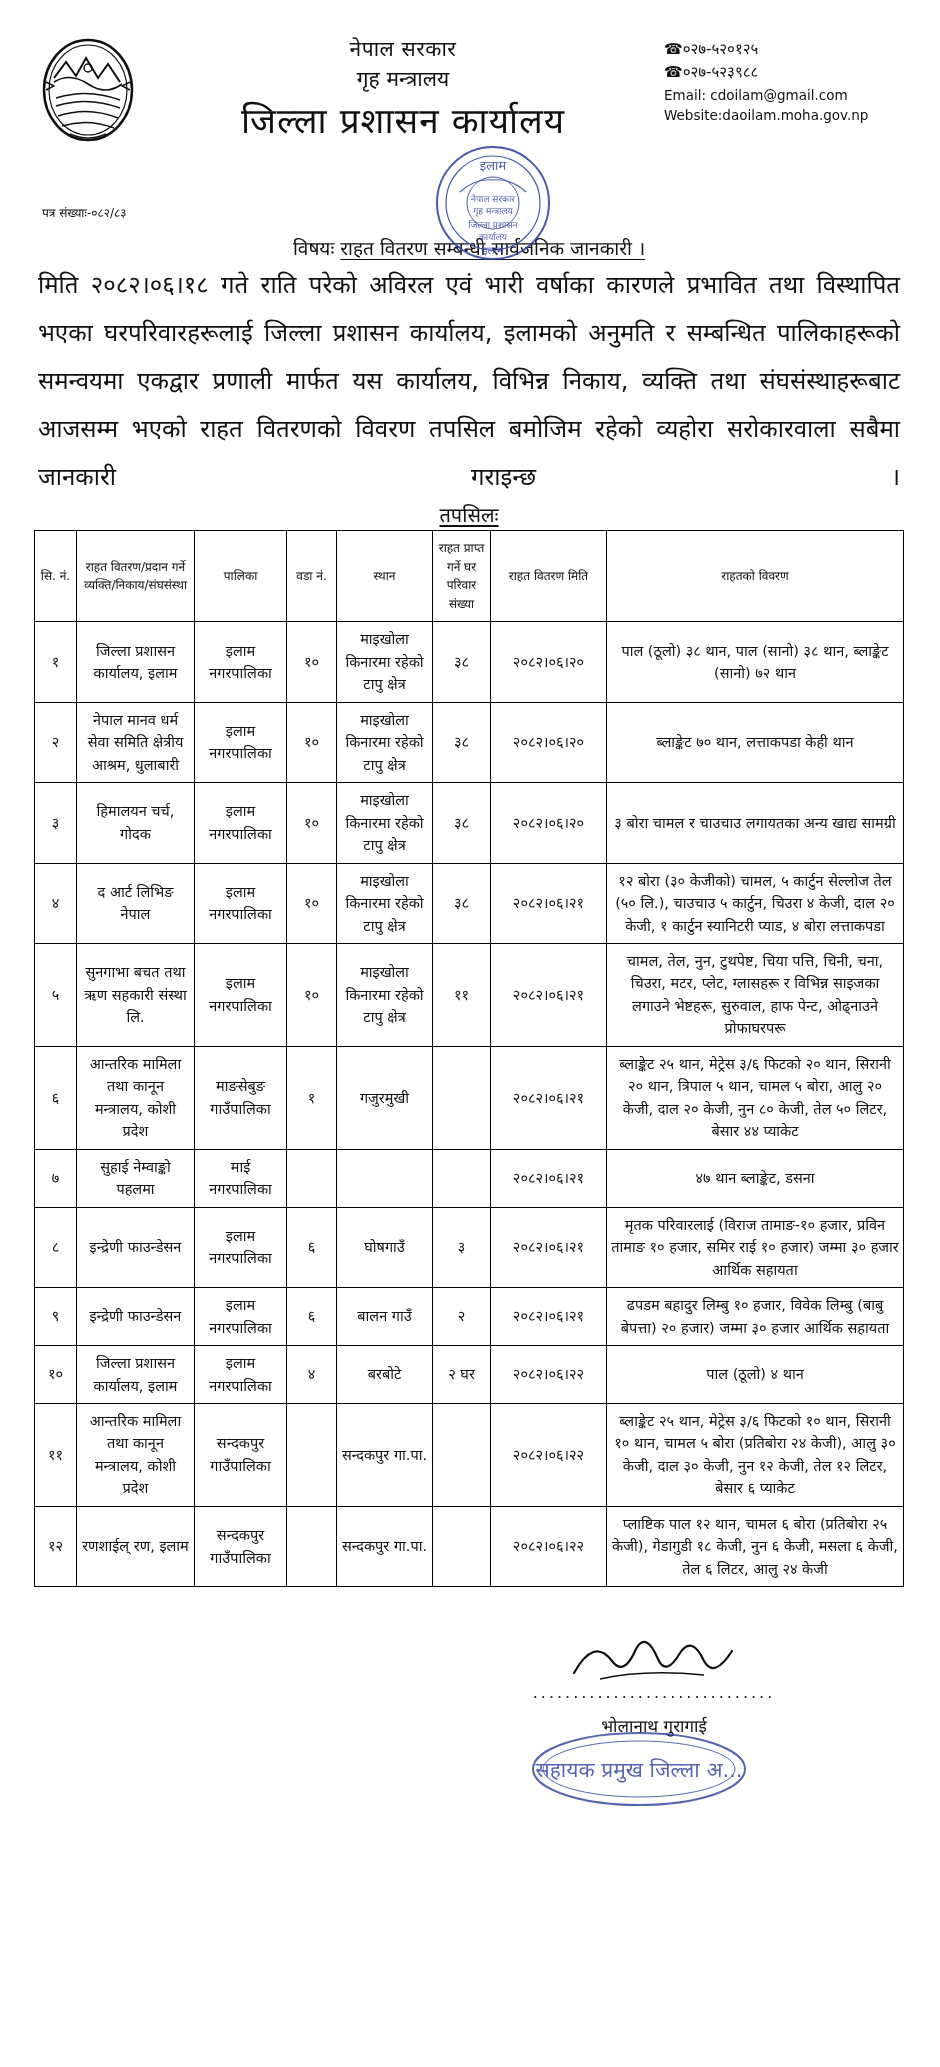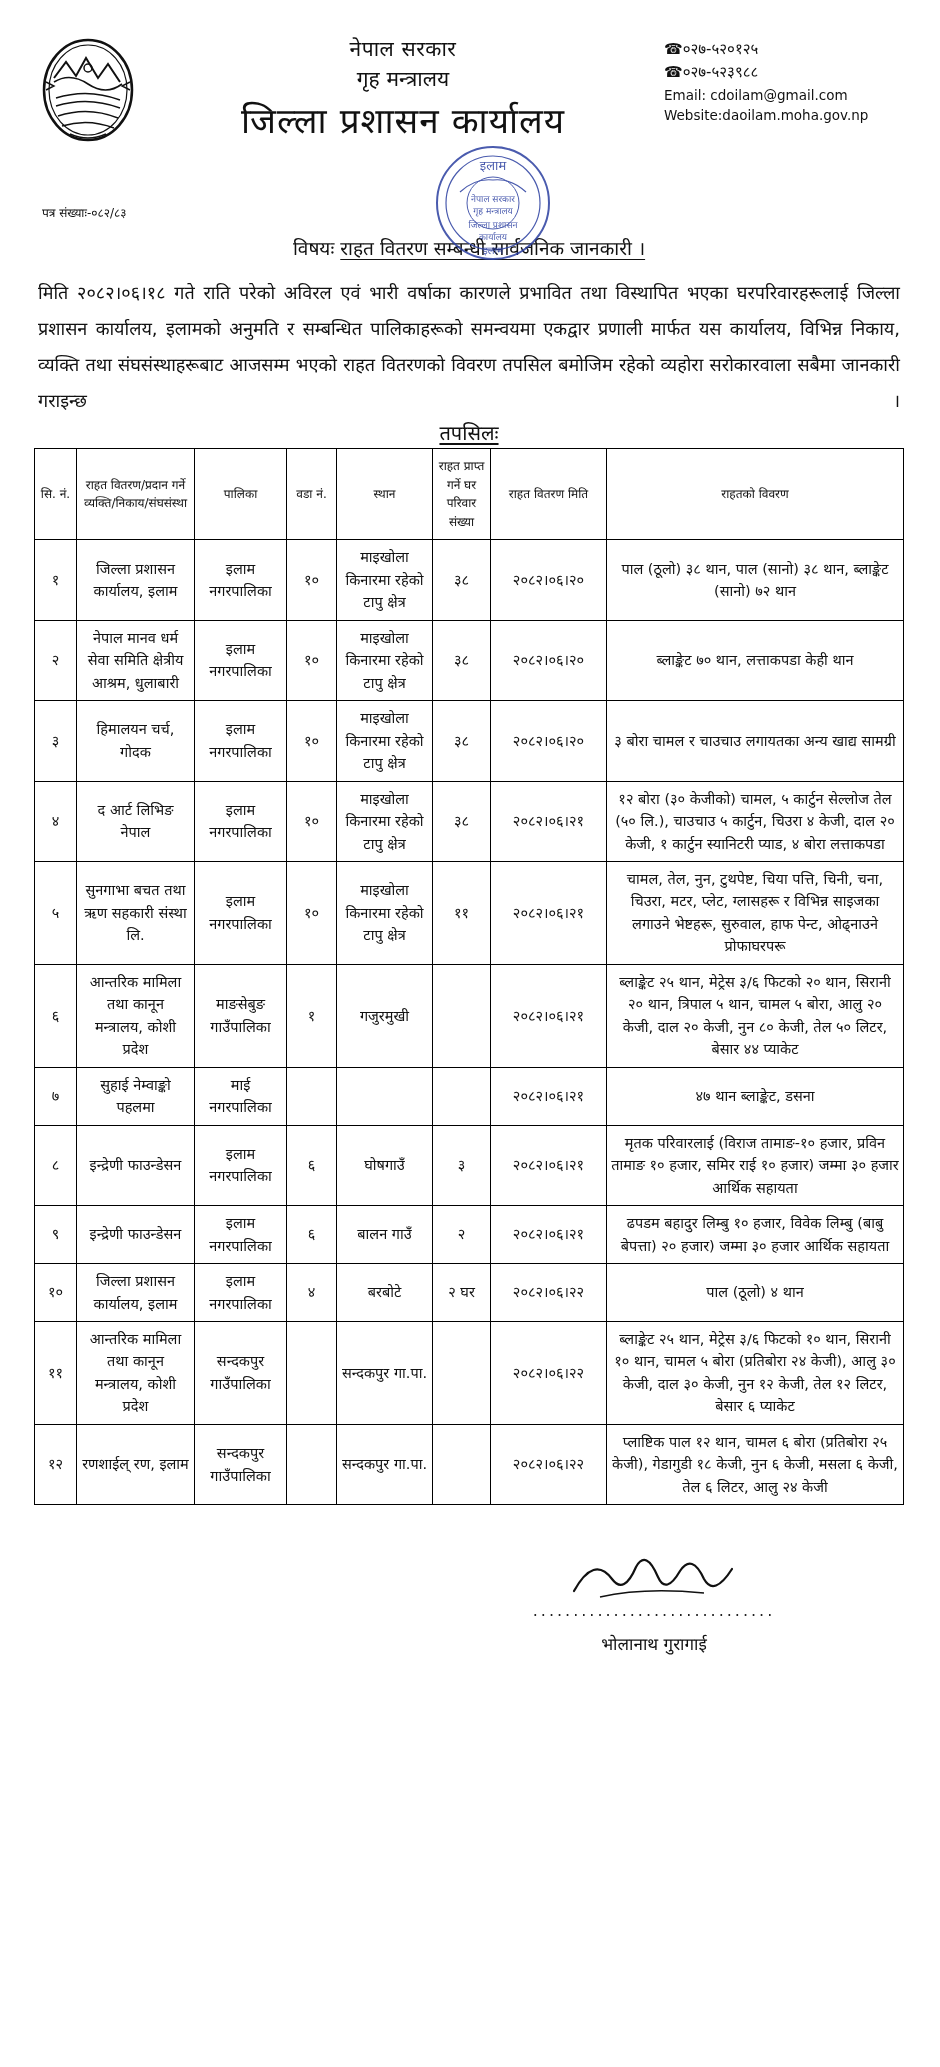--- a/index.html
+++ b/index.html
@@ -105,22 +105,21 @@
     margin-top: 14px;
   }
   .subject .sub-label { }
   .subject .sub-text {
     text-decoration: underline;
     text-underline-offset: 4px;
   }
 
   
   .body-para {
-    margin-top: 14px;
-    font-size: 18px;
+    font-size: 24px;
     line-height: 2.0;
     text-align: justify;
     text-align-last: justify;
     padding: 0 4px;
   }
 
   .tapasil {
     text-align: center;
     font-size: 20px;
     margin-top: 0;
@@ -419,15 +418,22 @@
       <div class="sign-scribble">
         <svg width="200" height="58" viewBox="0 0 200 58" xmlns="http://www.w3.org/2000/svg">
           <path d="M20 42 Q40 6 58 30 Q70 46 82 18 Q92 0 104 28 Q112 46 126 22 Q138 4 150 30 Q160 48 178 20" fill="none" stroke="#111" stroke-width="2.2" stroke-linecap="round"></path>
           <path d="M46 48 Q90 38 150 44" fill="none" stroke="#111" stroke-width="1.4"></path>
         </svg>
       </div>
       <div class="dots">..............................</div>
       <div class="sign-name">भोलानाथ गुरागाई</div>
     </div>
 
+    <div class="stamp">
+      <svg width="230" height="92" viewBox="0 0 230 92" xmlns="http://www.w3.org/2000/svg">
+        <ellipse cx="115" cy="46" rx="106" ry="36" fill="none" stroke="#2b3fa0" stroke-width="2"></ellipse>
+        <ellipse cx="115" cy="46" rx="96" ry="28" fill="none" stroke="#2b3fa0" stroke-width="1"></ellipse>
+        <text x="115" y="54" font-size="21" fill="#2b3fa0" text-anchor="middle" font-family="DejaVu Sans">सहायक प्रमुख जिल्ला अ...</text>
+      </svg>
+    </div>
   </div>
 
 </div>
 
 </body></html>

